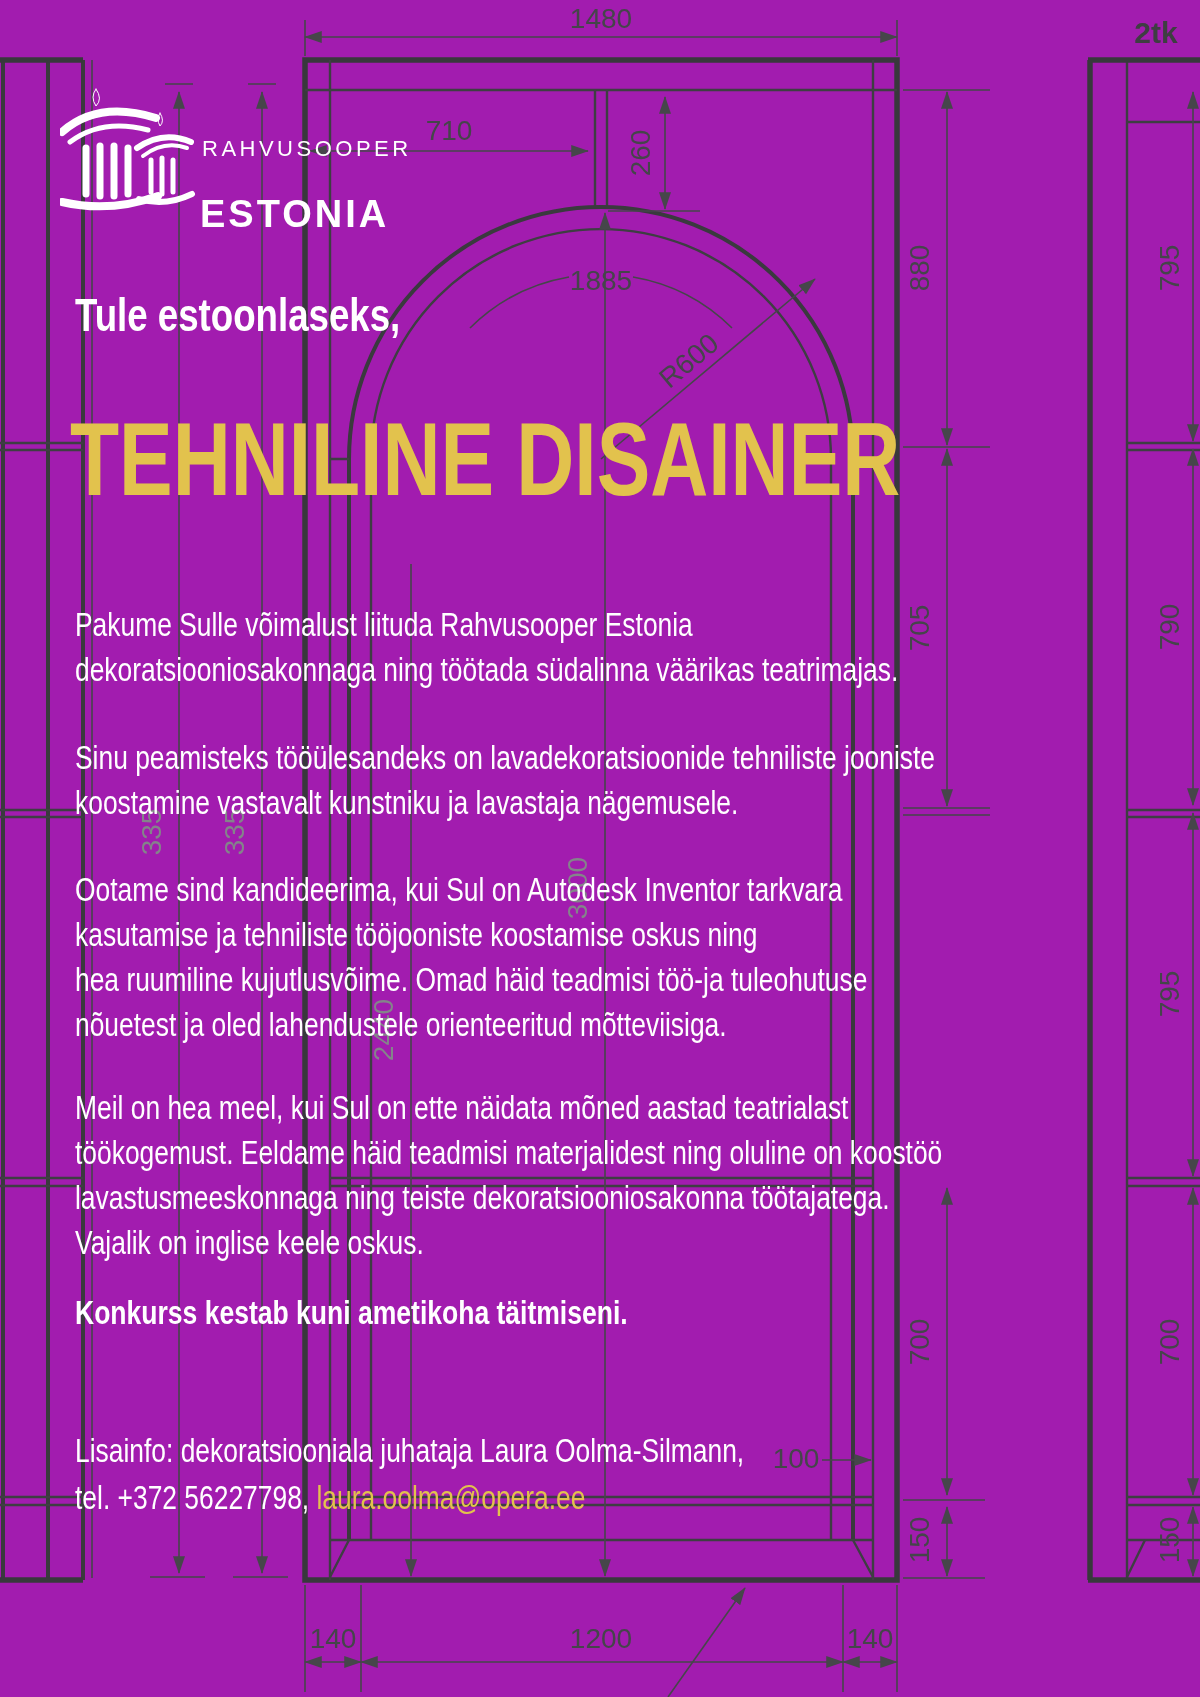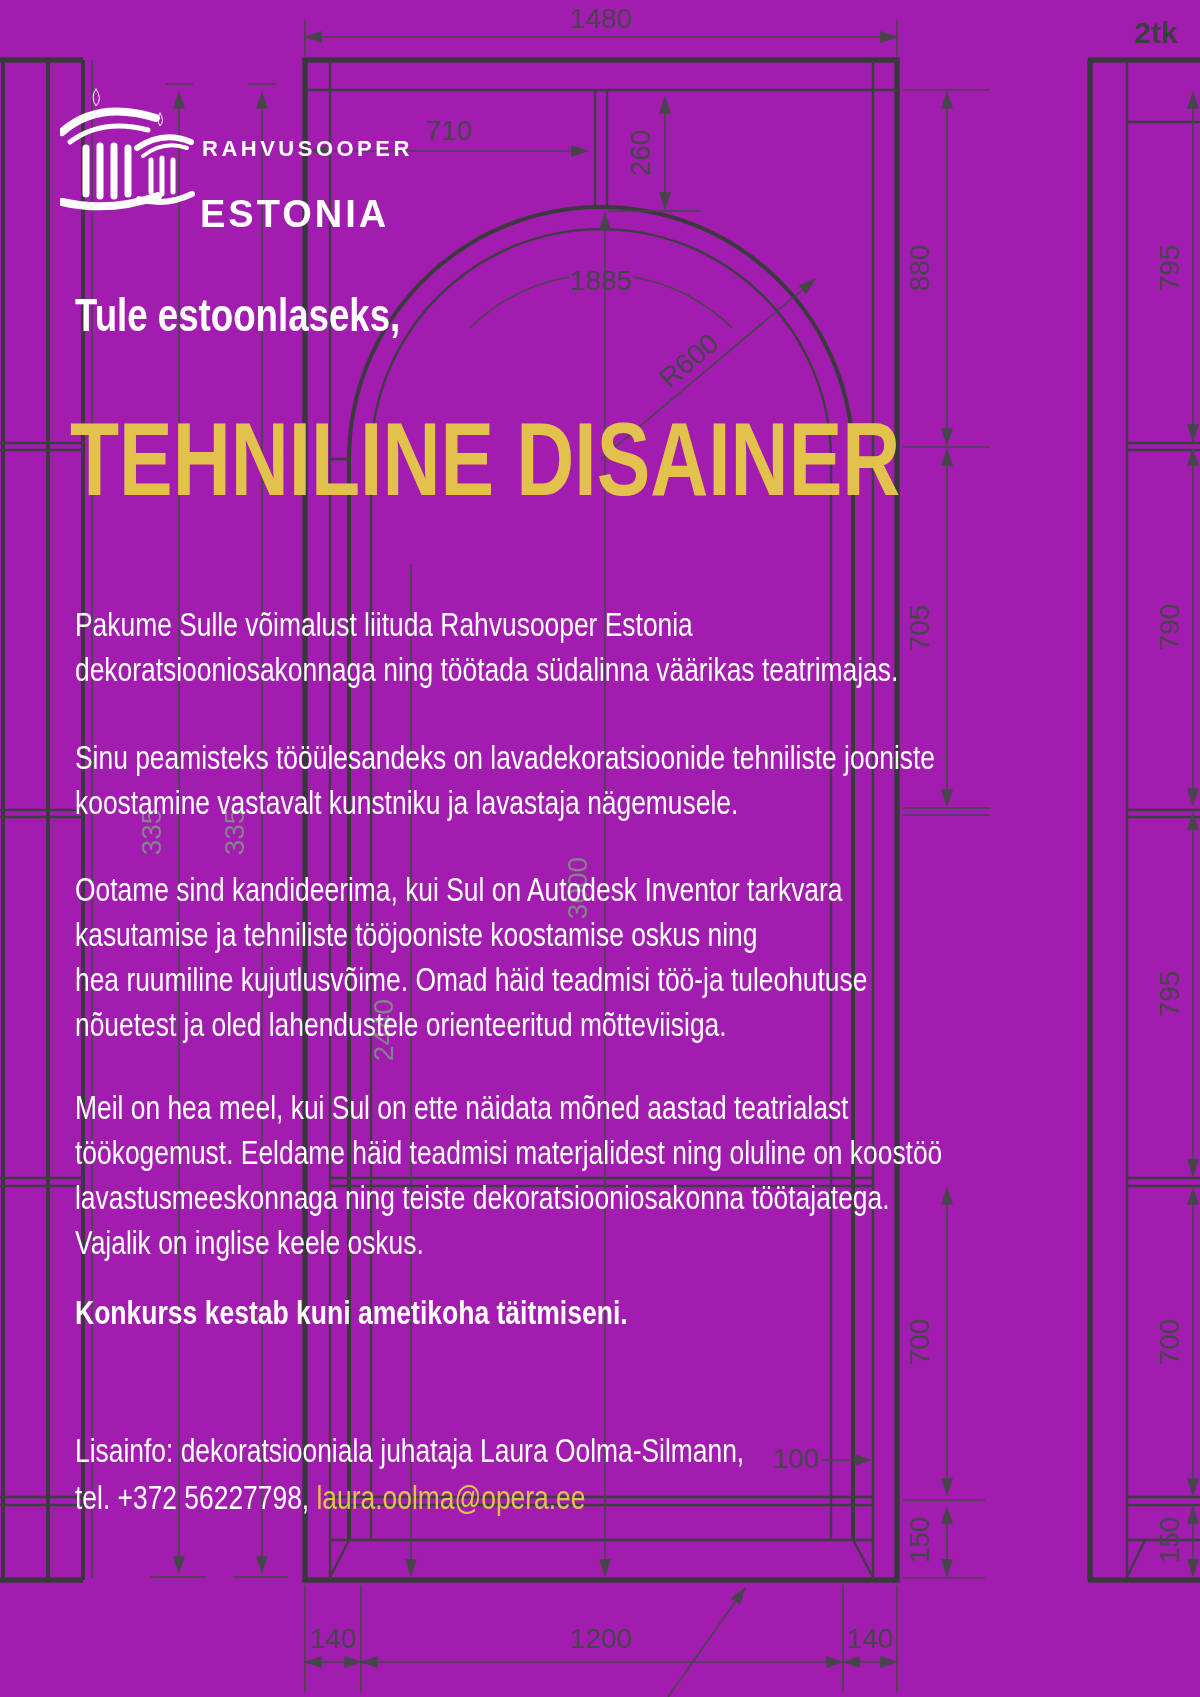--- a/index.html
+++ b/index.html
@@ -11,21 +11,21 @@
     font-family:"Liberation Sans", sans-serif;
   }
   #bg-drawing{position:absolute;left:0;top:0;z-index:0;}
   .txt{position:absolute;z-index:2;color:#fff;transform-origin:0 0;white-space:nowrap;}
   .body-block{font-size:33px;line-height:45px;transform:scaleX(.80);font-weight:400;}
   .greeting{font-size:47px;line-height:1;font-weight:700;transform:scaleX(.78);}
   .headline{font-size:103px;line-height:1;font-weight:700;color:#E2C24D;transform:scaleX(.78);letter-spacing:0px;}
   .deadline{font-size:34px;line-height:45px;font-weight:700;transform:scaleX(.78);}
   .contact{font-size:33px;line-height:47px;transform:scaleX(.80);}
   .email{color:#E2C24D;cursor:pointer;}
-  .logo-line1{font-size:22px;line-height:1;font-weight:700;letter-spacing:3.5px;}
+  .logo-line1{font-size:22px;line-height:1;font-weight:400;letter-spacing:3.5px;}
   .logo-line2{font-size:38px;line-height:1;font-weight:700;letter-spacing:3px;margin-top:35px;}
   
   .s5{stroke:#38383C;stroke-width:5.5;fill:none;}
   .s4{stroke:#3A3A3E;stroke-width:4;fill:none;}
   .s25{stroke:#3E3E42;stroke-width:2.4;fill:none;}
   .dim{stroke:#46464A;stroke-width:1.6;fill:none;}
   .dimtext{fill:#45454A;font-family:"Liberation Sans",sans-serif;font-size:28px;text-anchor:middle;}
   .dimlight{fill:#84848A;}
   .dimbold{fill:#3E3E42;font-family:"Liberation Sans",sans-serif;font-weight:700;font-size:30px;text-anchor:middle;}
   .logo-icon path{stroke:#fff;fill:none;stroke-linecap:round;}

